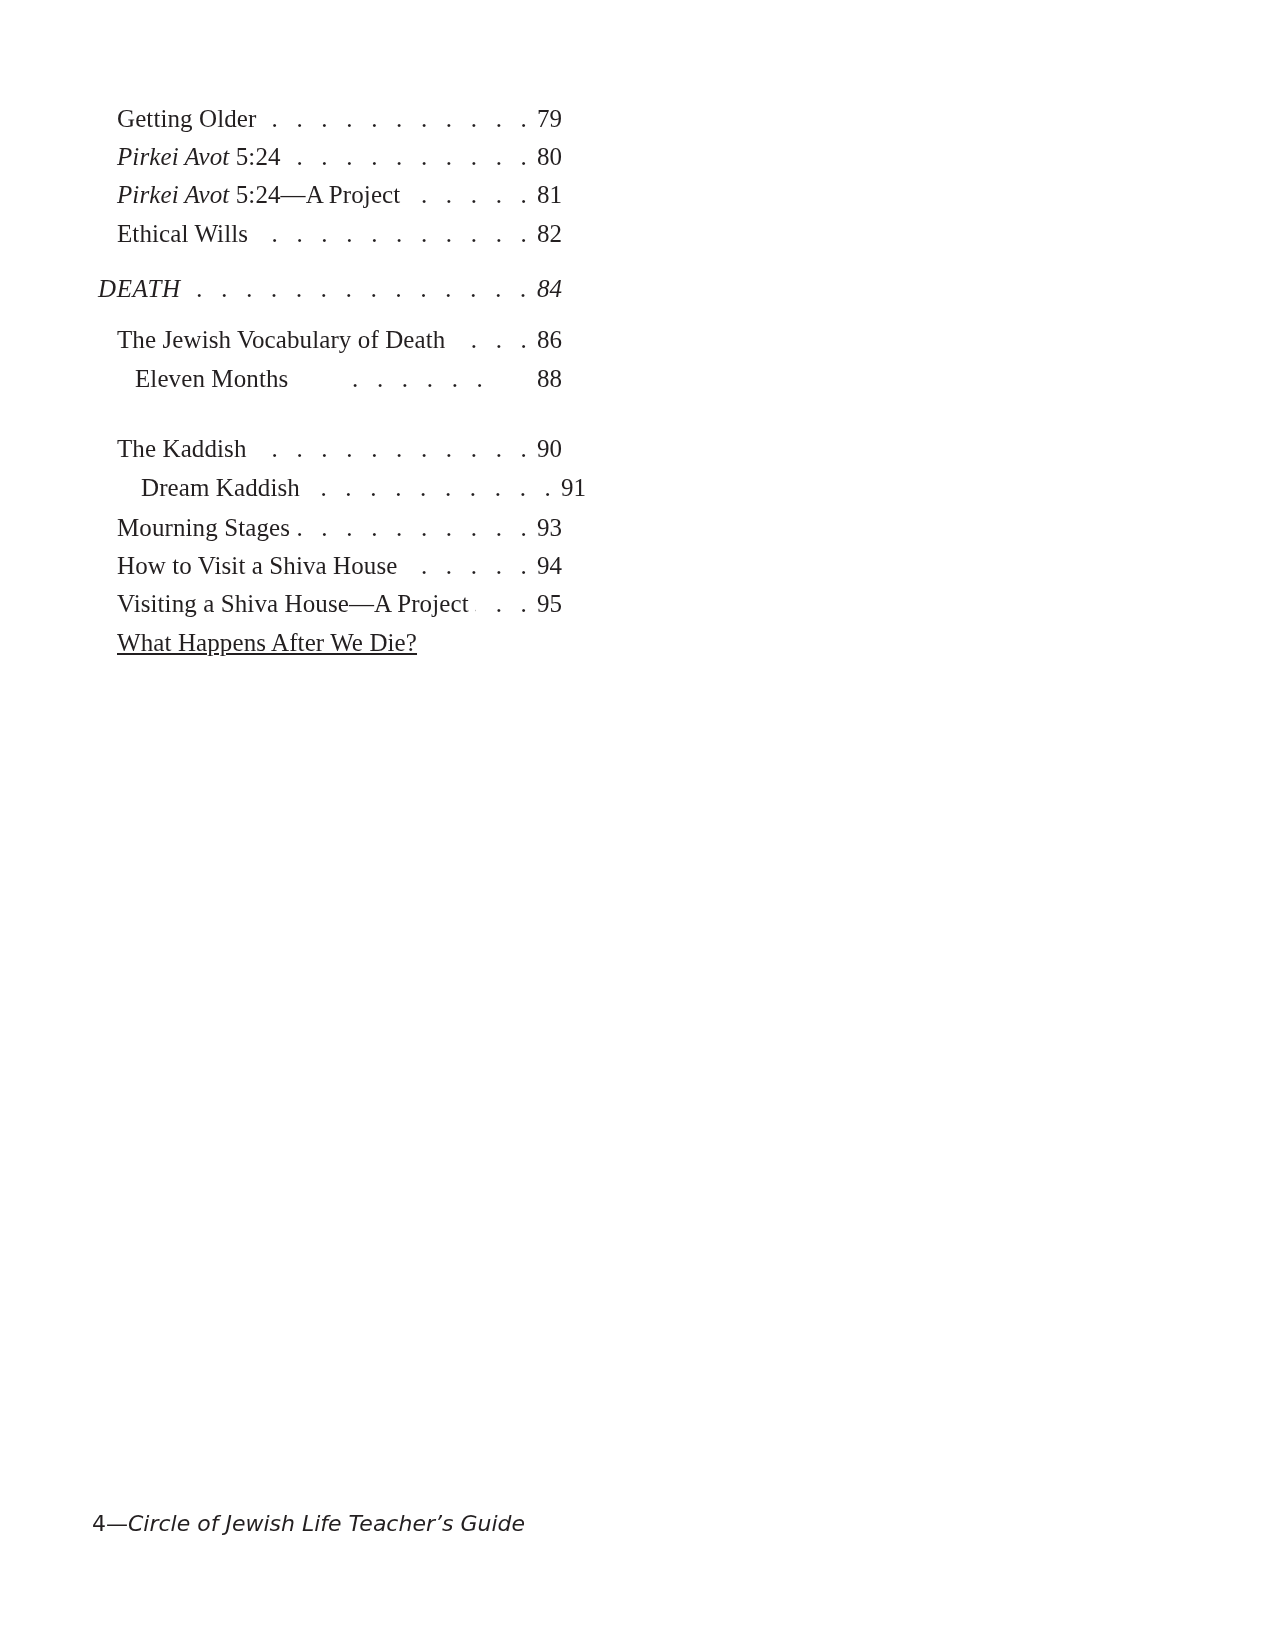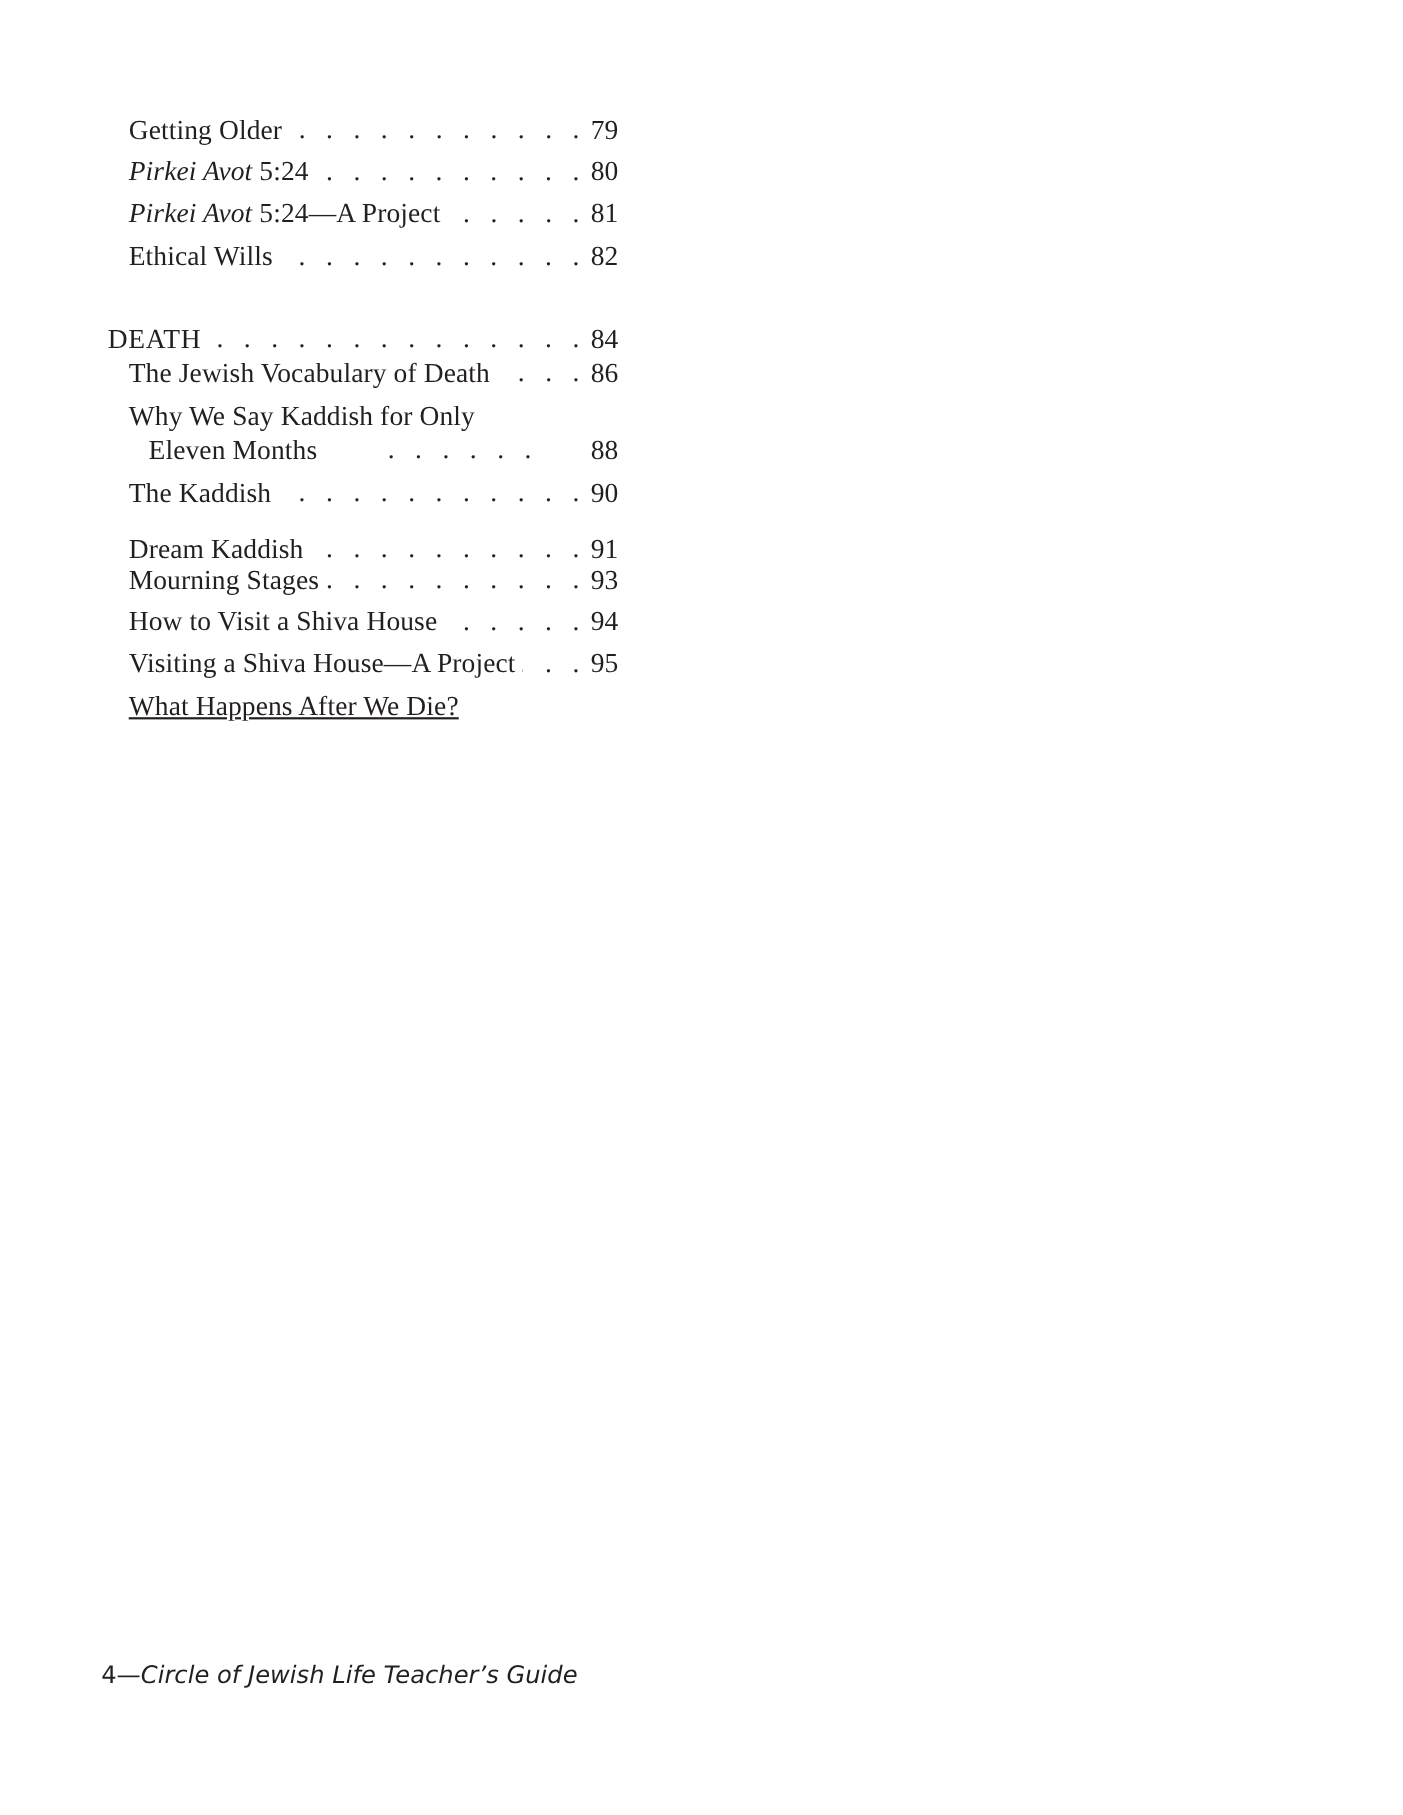--- a/index.html
+++ b/index.html
@@ -121,56 +121,53 @@
   </div>
 
   <div class="entry" style="top:218px;">
     <div class="row">
       <span class="title">Ethical Wills</span>
       <span class="leader"></span>
       <span class="page">82</span>
     </div>
   </div>
 
-  <div class="entry heading" style="top:293px;">
+  <div class="entry heading" style="top:273px;font-style:italic;">
     <div class="row">
       <span class="title">DEATH</span>
       <span class="leader"></span>
       <span class="page">84</span>
     </div>
   </div>
 
   <div class="entry" style="top:324px;">
     <div class="row">
       <span class="title">The Jewish Vocabulary of Death</span>
       <span class="leader"></span>
       <span class="page">86</span>
     </div>
   </div>
 
   <div class="entry" style="top:363px;">
-    <div class="row">
-      <span class="title">Why We Say Kaddish for Only</span>
-    </div>
     <div class="row cont">
       <span class="title">Eleven Months</span>
       <span class="leader"></span>
       <span class="page">88</span>
     </div>
   </div>
 
   <div class="entry" style="top:433px;">
     <div class="row">
       <span class="title">The Kaddish</span>
       <span class="leader"></span>
       <span class="page">90</span>
     </div>
   </div>
 
-  <div class="entry" style="top:484px;">
+  <div class="entry" style="top:472px;margin-left:24px;">
     <div class="row">
       <span class="title">Dream Kaddish</span>
       <span class="leader"></span>
       <span class="page">91</span>
     </div>
   </div>
 
   <div class="entry" style="top:512px;">
     <div class="row">
       <span class="title">Mourning Stages</span>

